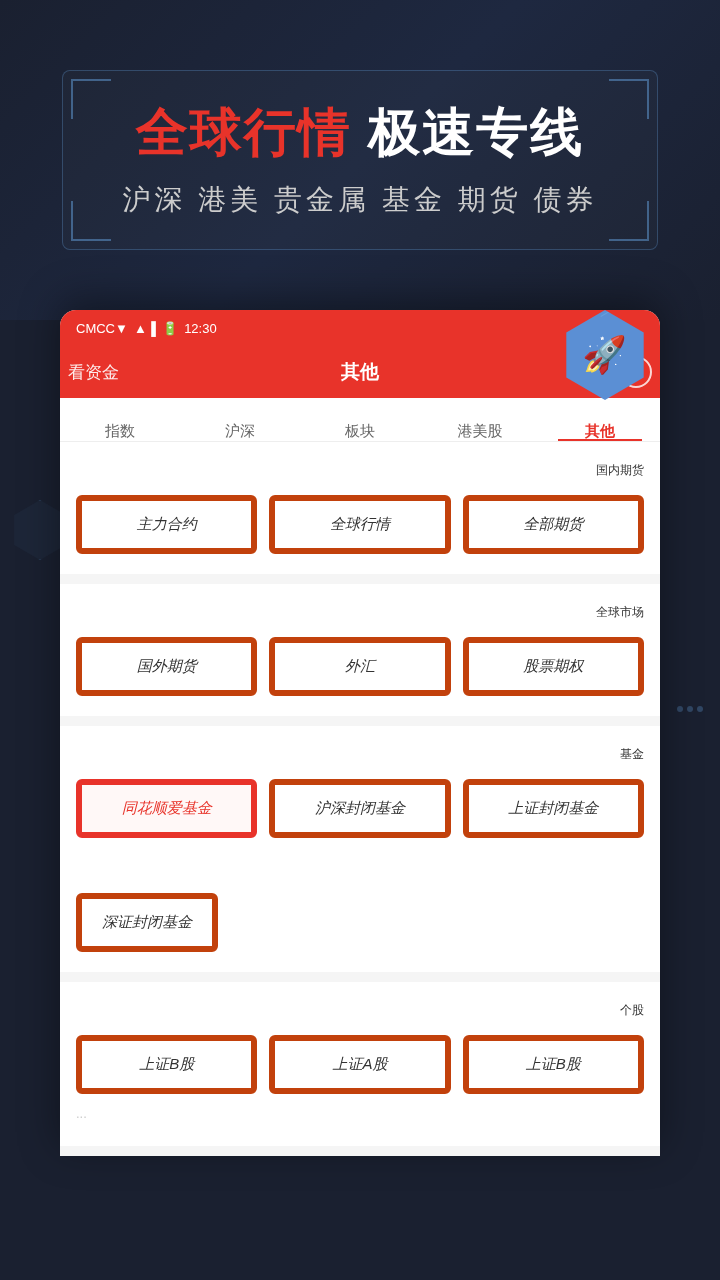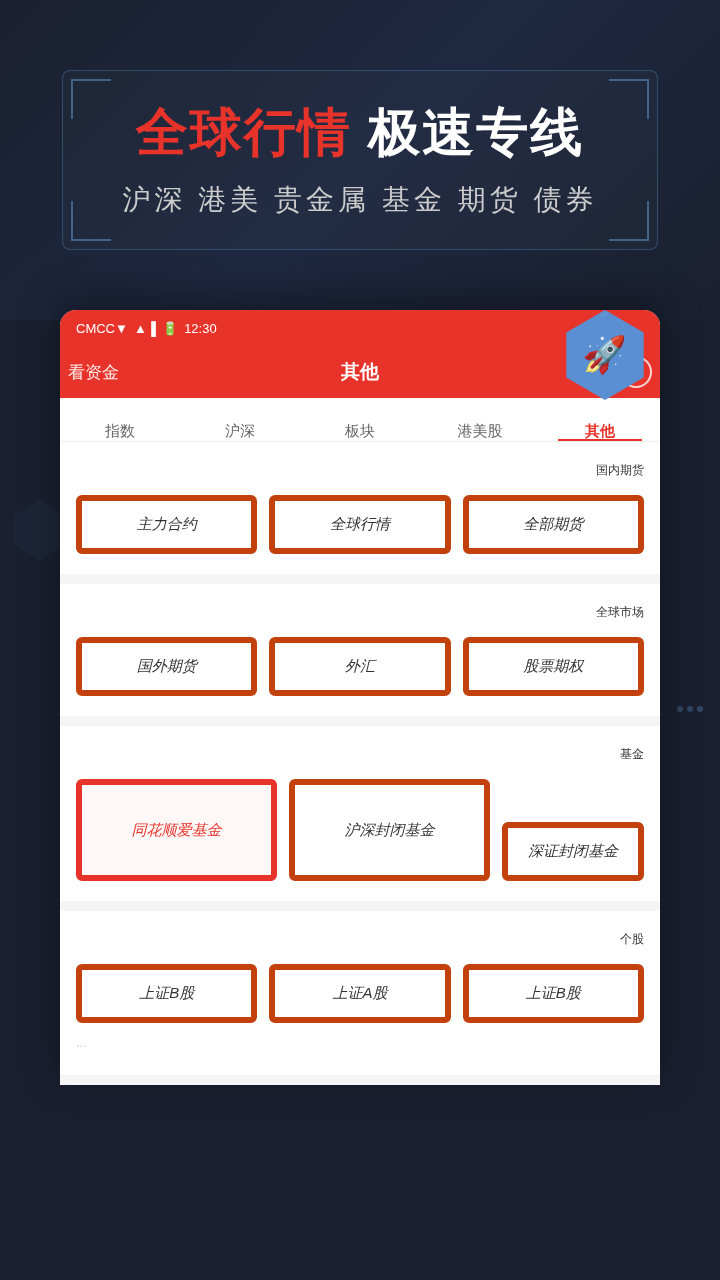--- a/index.html
+++ b/index.html
@@ -430,20 +430,21 @@
           <button class="market-button">外汇</button>
           <button class="market-button">股票期权</button>
         </div>
       </div>
 
       <div class="section">
         <div class="section-title">基金</div>
         <div class="button-grid">
           <button class="market-button selected">同花顺爱基金</button>
           <button class="market-button">沪深封闭基金</button>
+          <button class="market-button">上证封闭基金</button>
           <button class="market-button" style="flex: 0 0 auto; min-width:140px; max-width:200px;margin-top:43px;">深证封闭基金</button>
         </div>
       </div>
 
       <div class="section">
         <div class="section-title">个股</div>
         <div class="button-grid">
           <button class="market-button">上证B股</button>
           <button class="market-button">上证A股</button>
           <button class="market-button">上证B股</button>

